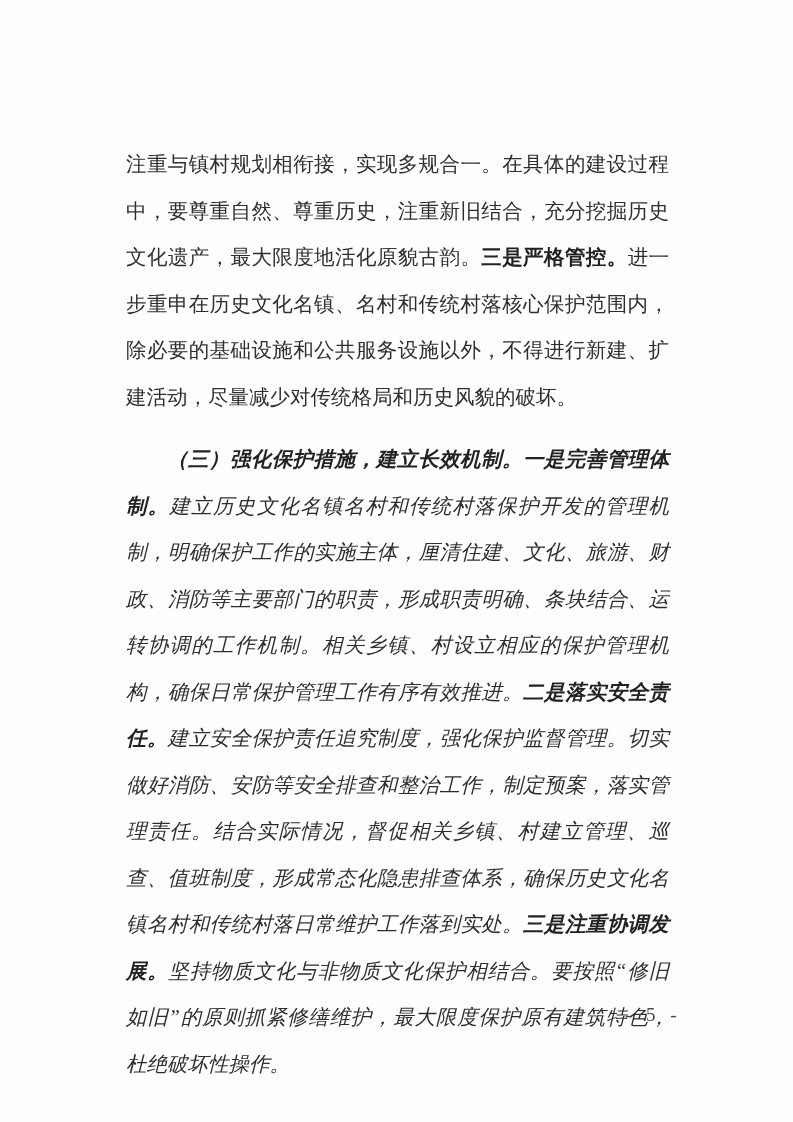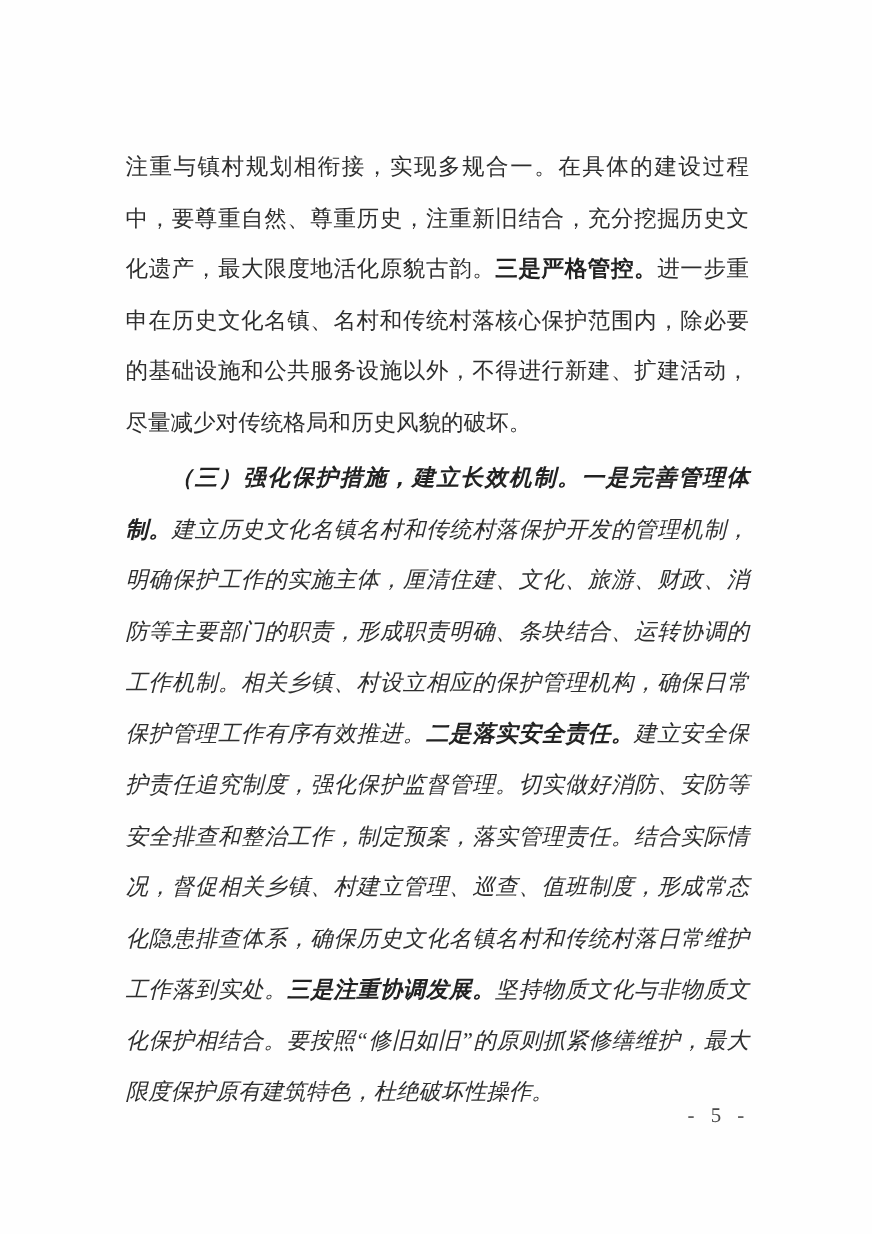--- a/index.html
+++ b/index.html
@@ -20,21 +20,21 @@
     left: 110px;
     top: 125px;
     width: 575px;
     font-size: 20.5px;
     line-height: 46.5px;
     color: #2e2e2e;
     text-align: justify;
     text-justify: inter-character;
   }
   p.para {
-    margin: 4px;
+    margin: 16px;
     padding: 0;
   }
   p.para.indent {
     text-indent: 41px;
     font-style: italic;
   }
   .run {
     font-weight: normal;
   }
   .run.bold {

